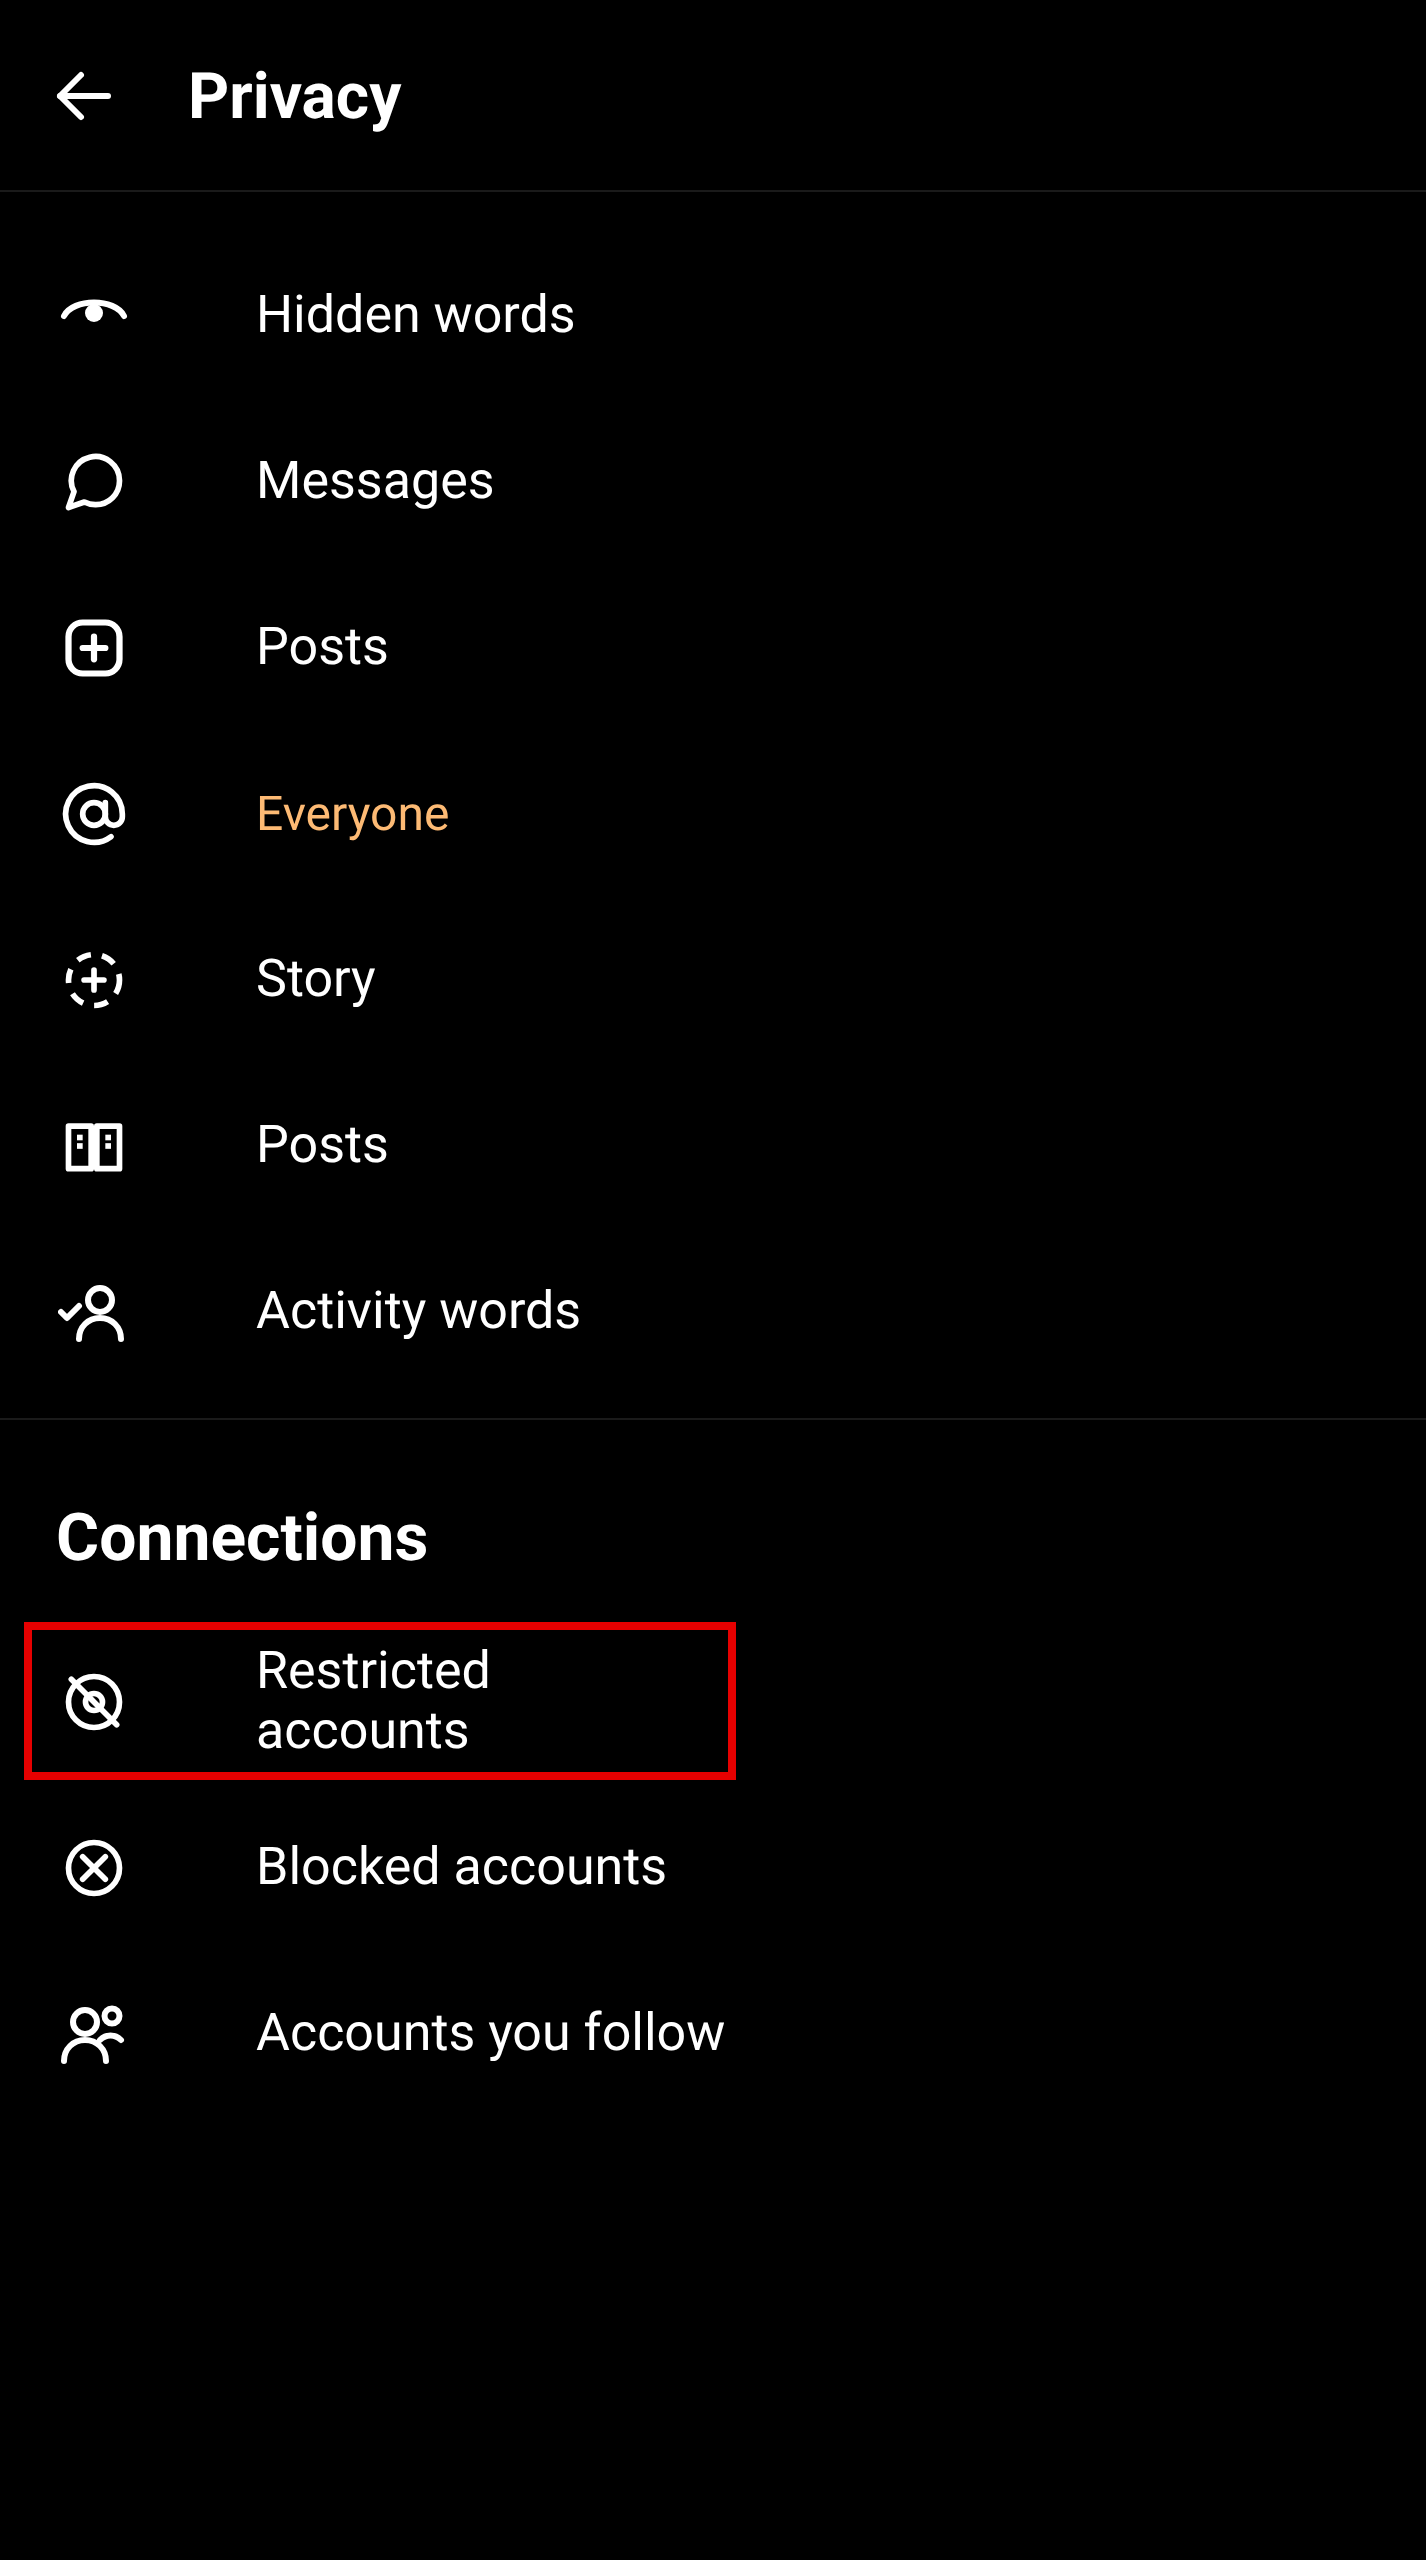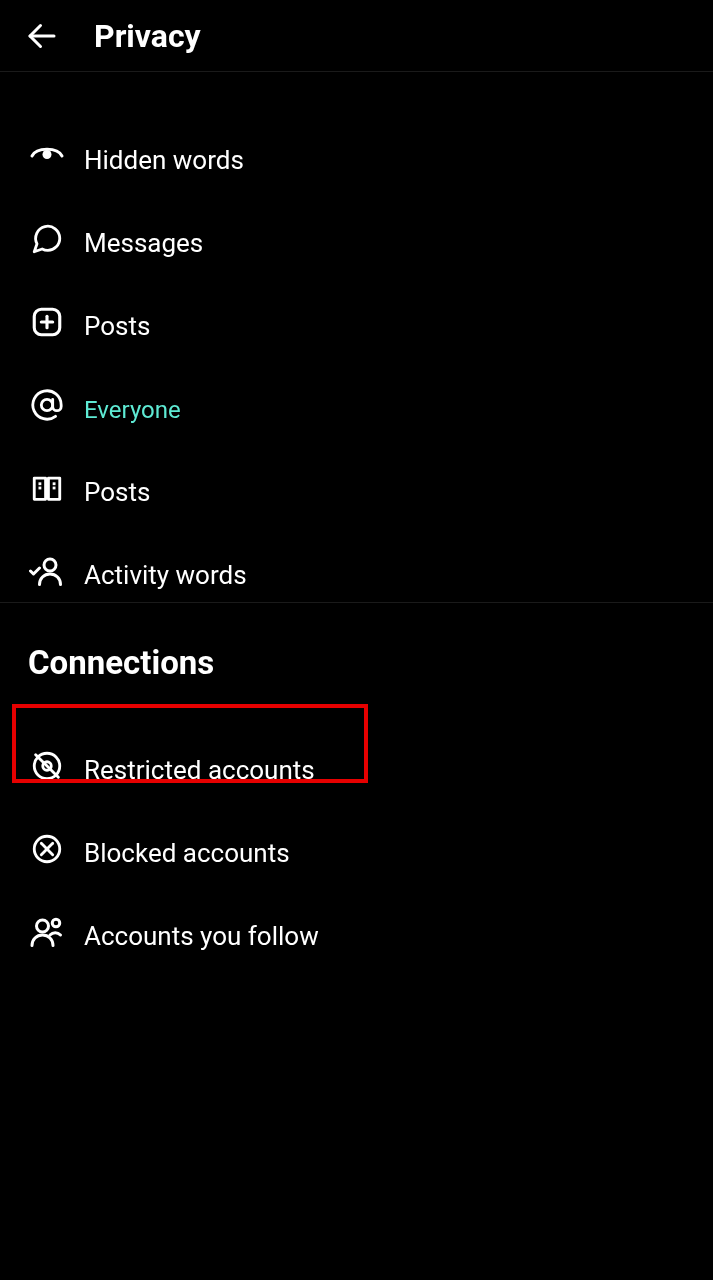--- a/index.html
+++ b/index.html
@@ -7,21 +7,21 @@
     width: 713px;
     height: 1280px;
     background: #000;
     color: #fff;
     font-family: -apple-system, BlinkMacSystemFont, "Segoe UI", Roboto, Helvetica, Arial, sans-serif;
     overflow: hidden;
   }
   .header {
     display: flex;
     align-items: center;
-    height: 72px;
+    height: 96px;
     padding: 0 20px;
     border-bottom: 1px solid #1a1a1a;
   }
   .back {
     width: 44px;
     height: 44px;
     display: flex;
     align-items: center;
     justify-content: center;
     margin-right: 30px;
@@ -29,42 +29,43 @@
   }
   .title {
     font-size: 32px;
     font-weight: 700;
   }
   .list {
     padding-top: 20px;
   }
   .item {
     display: flex;
-    align-items: flex-end;
+    align-items: center;
     height: 83px;
     padding: 0 28px;
     cursor: pointer;
+    gap: 44px;
   }
   .icon-wrap {
     width: 38px;
     height: 38px;
     display: flex;
     align-items: center;
     justify-content: center;
     margin-right: 18px;
     flex-shrink: 0;
   }
   .label {
     font-size: 26px;
     font-weight: 400;
     flex: 1;
   }
   .value {
     font-size: 24px;
-    color: #5eead4;
+    color: #fdba74;
     margin-right: 0;
   }
   .section-divider {
     height: 1px;
     background: #1a1a1a;
     margin-top: 12px;
   }
   .section-header {
     font-size: 33px;
     font-weight: 700;
@@ -127,20 +128,30 @@
   <div class="item">
     <div class="icon-wrap">
       <svg width="34" height="34" viewBox="0 0 24 24" fill="none" stroke="#fff" stroke-width="2">
           <circle cx="12" cy="12" r="4"></circle>
           <path d="M16 8v5a3 3 0 0 0 6 0v-1a10 10 0 1 0-4 8" stroke-linecap="round"></path>
         </svg>
     </div>
     <div class="value">Everyone</div>
   </div>
 
+  <div class="item">
+    <div class="icon-wrap">
+      <svg width="34" height="34" viewBox="0 0 24 24" fill="none" stroke="#fff" stroke-width="2">
+          <circle cx="12" cy="12" r="9" stroke-dasharray="5 4"></circle>
+          <line x1="12" y1="8.5" x2="12" y2="15.5" stroke-linecap="round"></line>
+          <line x1="8.5" y1="12" x2="15.5" y2="12" stroke-linecap="round"></line>
+        </svg>
+    </div>
+    <div class="label">Story</div>
+  </div>
 
 
   <div class="item">
     <div class="icon-wrap">
       <svg width="34" height="34" viewBox="0 0 24 24" fill="none" stroke="#fff" stroke-width="2">
           <path d="M3 5h8v15H3zM13 5h8v15h-8z" stroke-linejoin="round"></path>
           <line x1="6" y1="9" x2="8" y2="9"></line>
           <line x1="6" y1="12" x2="8" y2="12"></line>
           <line x1="16" y1="9" x2="18" y2="9"></line>
           <line x1="16" y1="12" x2="18" y2="12"></line>

